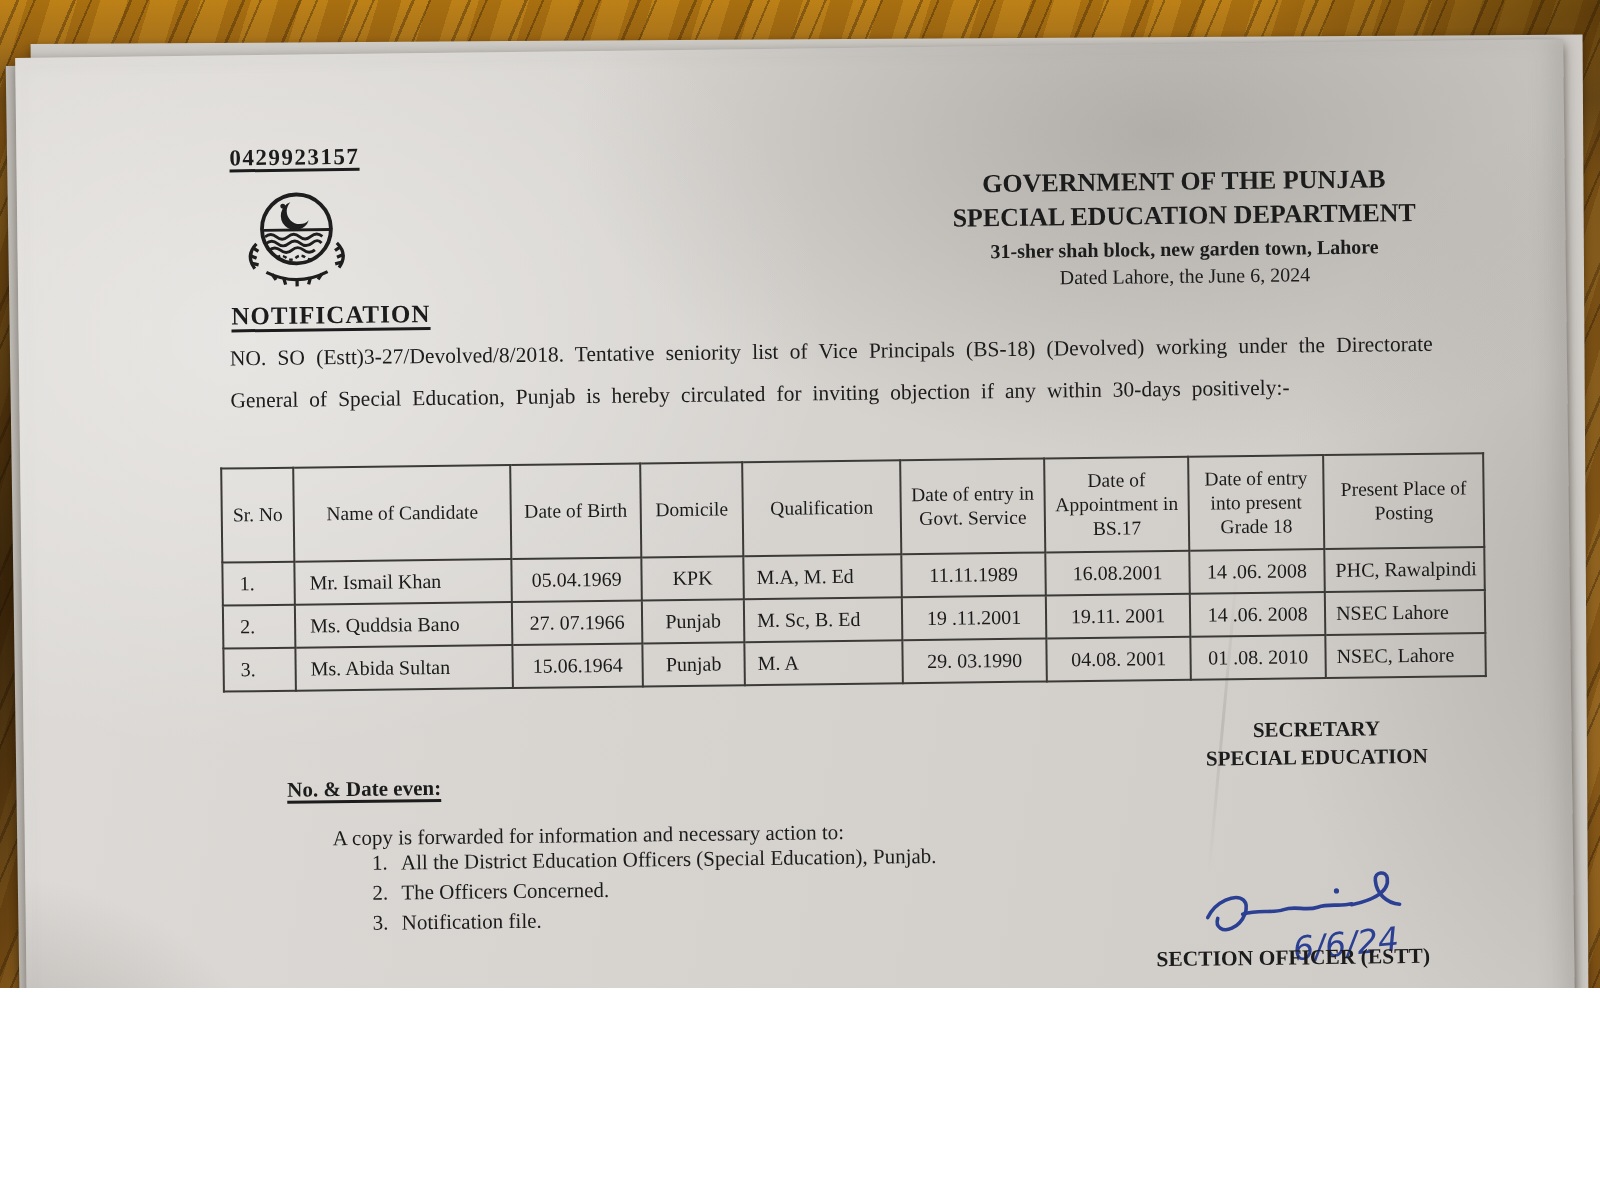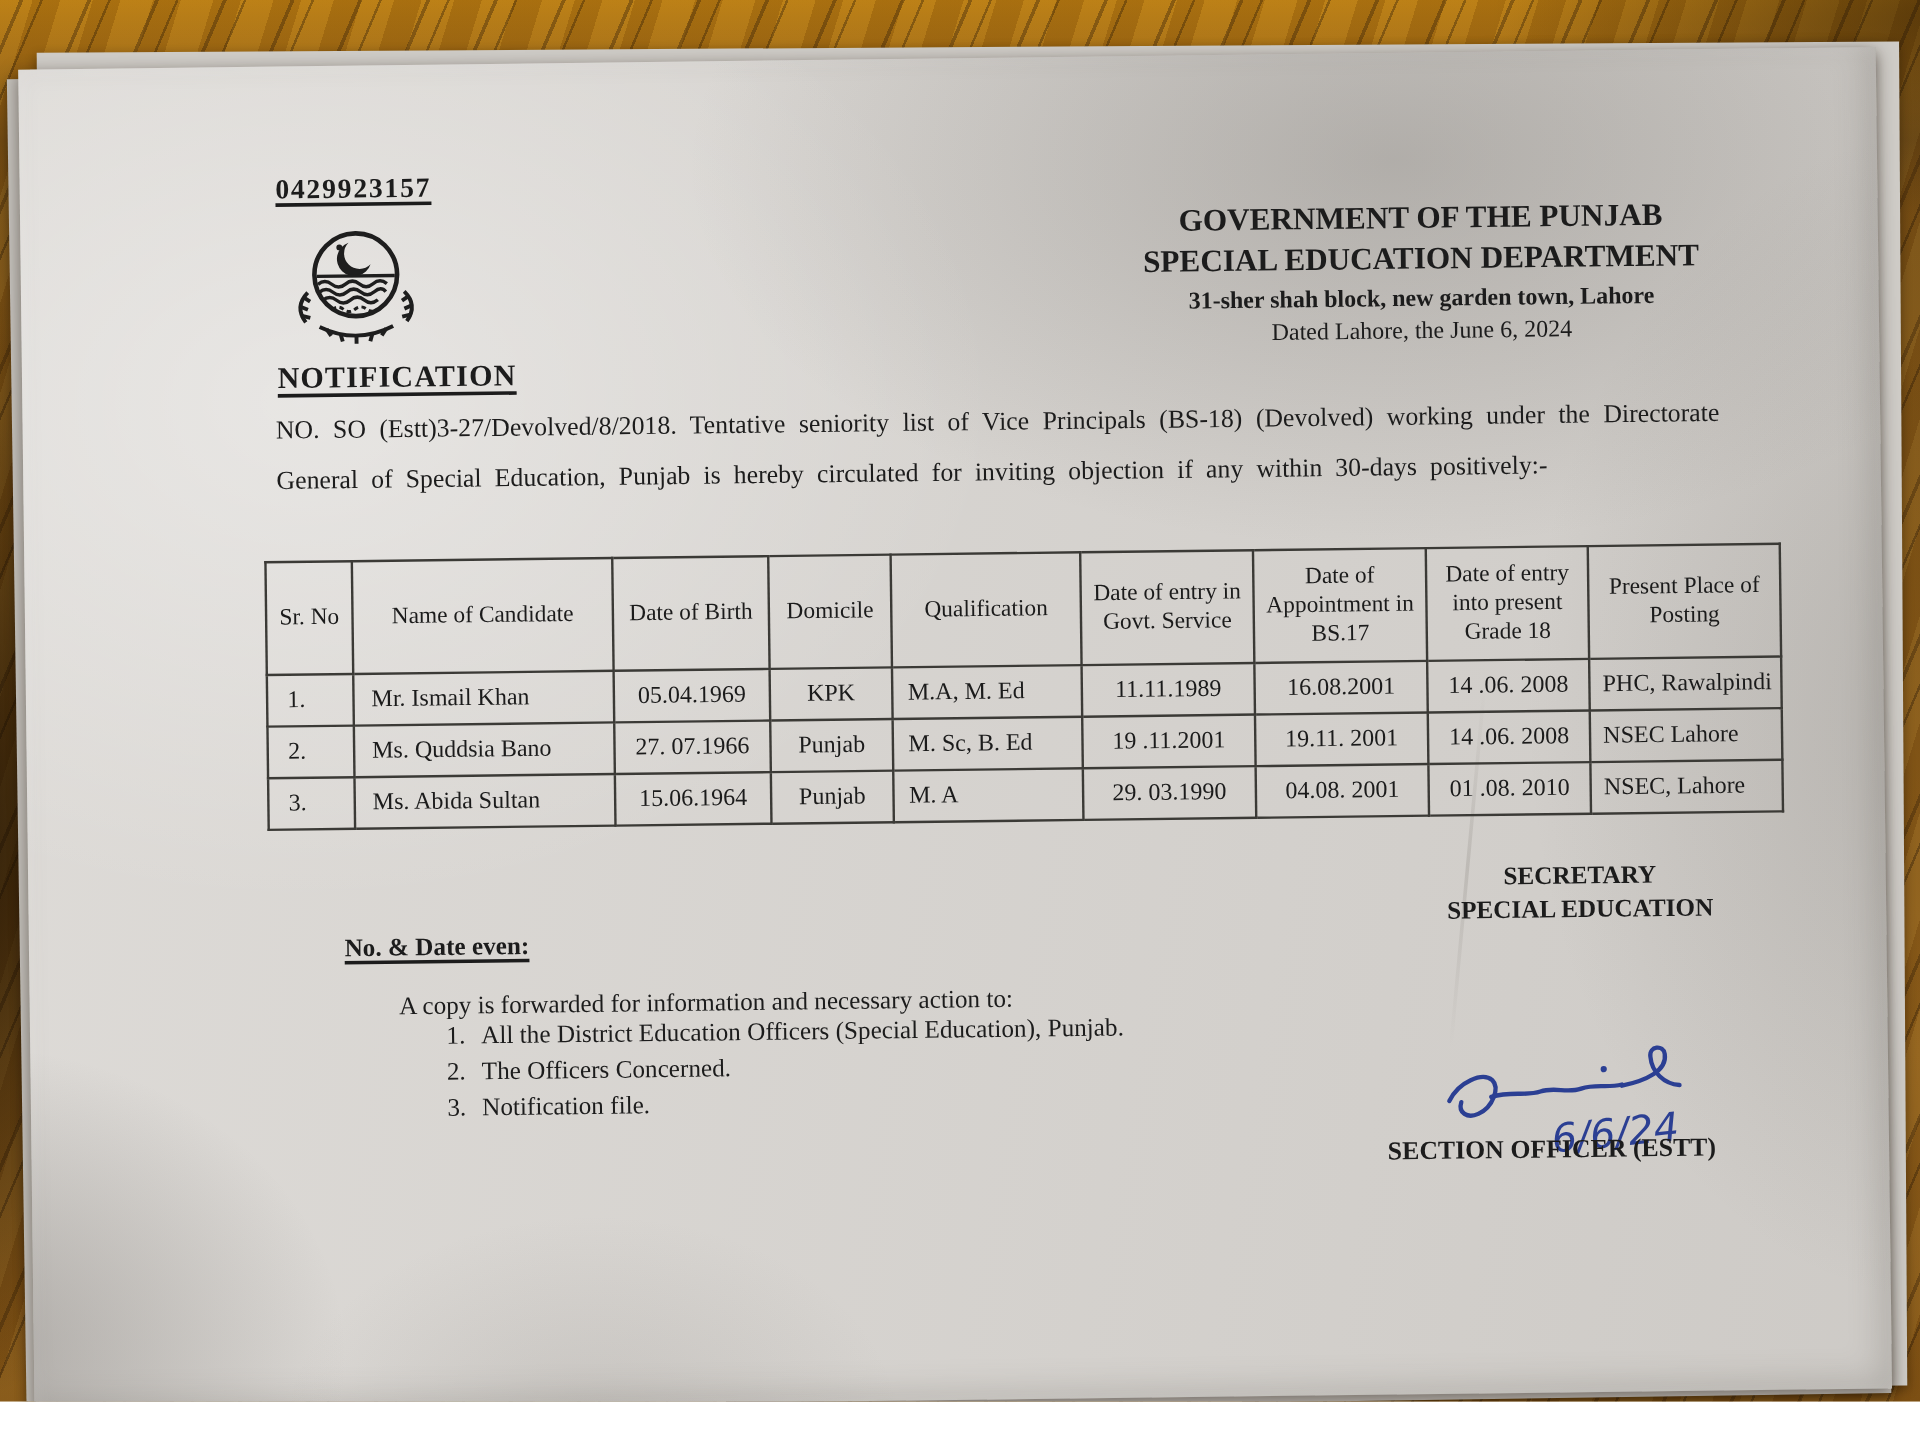--- a/index.html
+++ b/index.html
@@ -1,17 +1,17 @@
 <!DOCTYPE html>
 <html><head>
 <meta charset="utf-8">
 <style>
   html,body{margin:0;padding:0;width:1600px;height:1200px;overflow:hidden;
     font-family:"Liberation Serif","DejaVu Serif",serif;}
-  .scene{position:relative;width:1600px;height:1168px;overflow:hidden;}
+  .scene{position:relative;width:1600px;height:988px;overflow:hidden;}
 
   
   .wood{position:absolute;inset:0;background-color:#8a5c16;
     background-image:
       radial-gradient(ellipse 480px 760px at -4% 60%, rgba(18,10,3,0.85), rgba(18,10,3,0) 62%),
       radial-gradient(ellipse 760px 300px at 45% 102%, rgba(216,162,62,0.32), transparent 65%),
       radial-gradient(ellipse 620px 280px at 101% 1%, rgba(30,17,5,0.55), transparent 60%),
       repeating-linear-gradient(113deg, rgba(59,36,9,0) 0 15px, rgba(59,36,9,0.40) 15px 18px, rgba(59,36,9,0) 18px 31px, rgba(31,18,5,0.33) 31px 33px, rgba(59,36,9,0) 33px 52px),
       repeating-linear-gradient(107deg, rgba(255,196,92,0.10) 0 26px, rgba(124,76,18,0.22) 26px 48px),
       linear-gradient(180deg,#b5790f 0%,#a06a12 4%,#6f4a13 10%,#7d5316 45%,#8a5c1a 75%,#7c5014 100%);}

